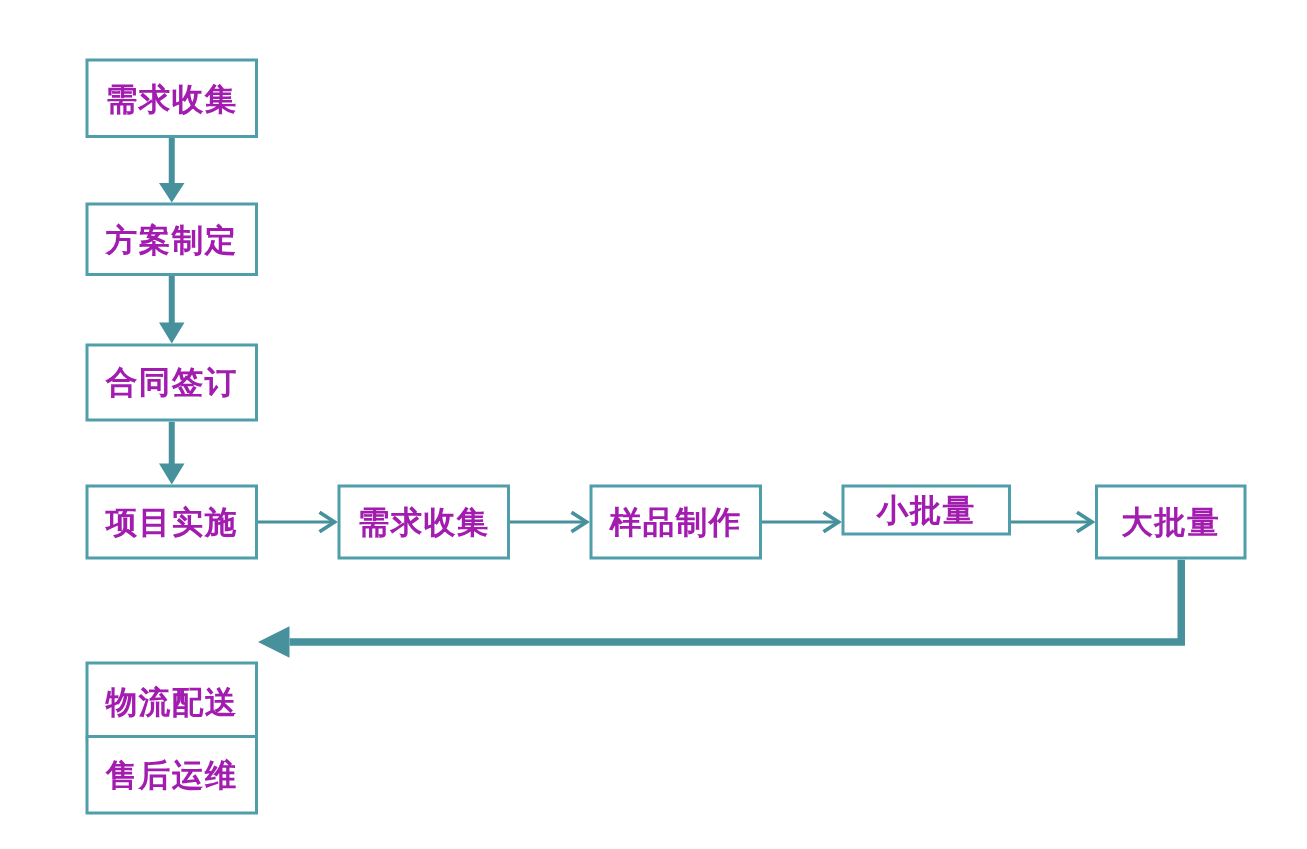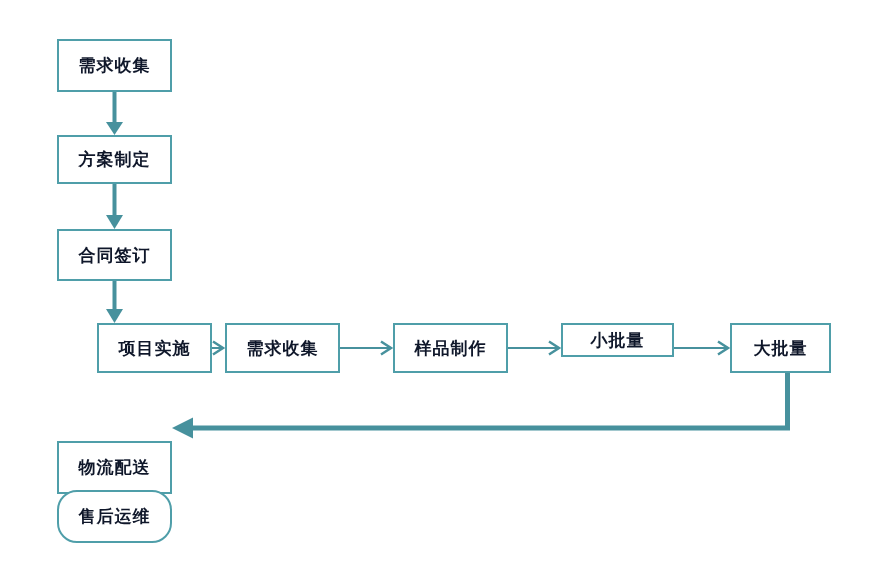--- a/index.html
+++ b/index.html
@@ -24,23 +24,23 @@
   .node {
     position: absolute;
     box-sizing: border-box;
     background: #ffffff;
     border: 2px solid #4F9EA9;
     display: flex;
     align-items: center;
     justify-content: center;
   }
   .node .label {
-    font-size: 17px;
+    font-size: 21px;
     font-weight: bold;
-    color: #0f172a;
+    color: #a21caf;
     letter-spacing: 1px;
     white-space: nowrap;
   }
 </style>
 </head>
 <body>
 
 <div class="canvas">
 
   <svg class="edges" width="871" height="566" viewBox="0 0 871 566">
@@ -92,21 +92,21 @@
   </div>
 
   <div class="node" style="left:57px; top:135px; width:115px; height:49px;">
     <span class="label">方案制定</span>
   </div>
 
   <div class="node" style="left:57px; top:229px; width:115px; height:52px;">
     <span class="label">合同签订</span>
   </div>
 
-  <div class="node" style="left:57px; top:323px; width:115px; height:50px;margin-left:40px;">
+  <div class="node" style="left:57px; top:323px; width:115px; height:50px;">
     <span class="label">项目实施</span>
   </div>
 
   <div class="node" style="left:225px; top:323px; width:115px; height:50px;">
     <span class="label">需求收集</span>
   </div>
 
   <div class="node" style="left:393px; top:323px; width:115px; height:50px;">
     <span class="label">样品制作</span>
   </div>
@@ -116,17 +116,17 @@
   </div>
 
   <div class="node" style="left:730px; top:323px; width:101px; height:50px;">
     <span class="label">大批量</span>
   </div>
 
   <div class="node" style="left:57px; top:397px; width:115px; height:53px;margin-top:44px;">
     <span class="label">物流配送</span>
   </div>
 
-  <div class="node" style="left:57px; top:490px; width:115px; height:53px;border-radius:20px;">
+  <div class="node" style="left:57px; top:490px; width:115px; height:53px;">
     <span class="label">售后运维</span>
   </div>
 
 </div>
 
 </body></html>

